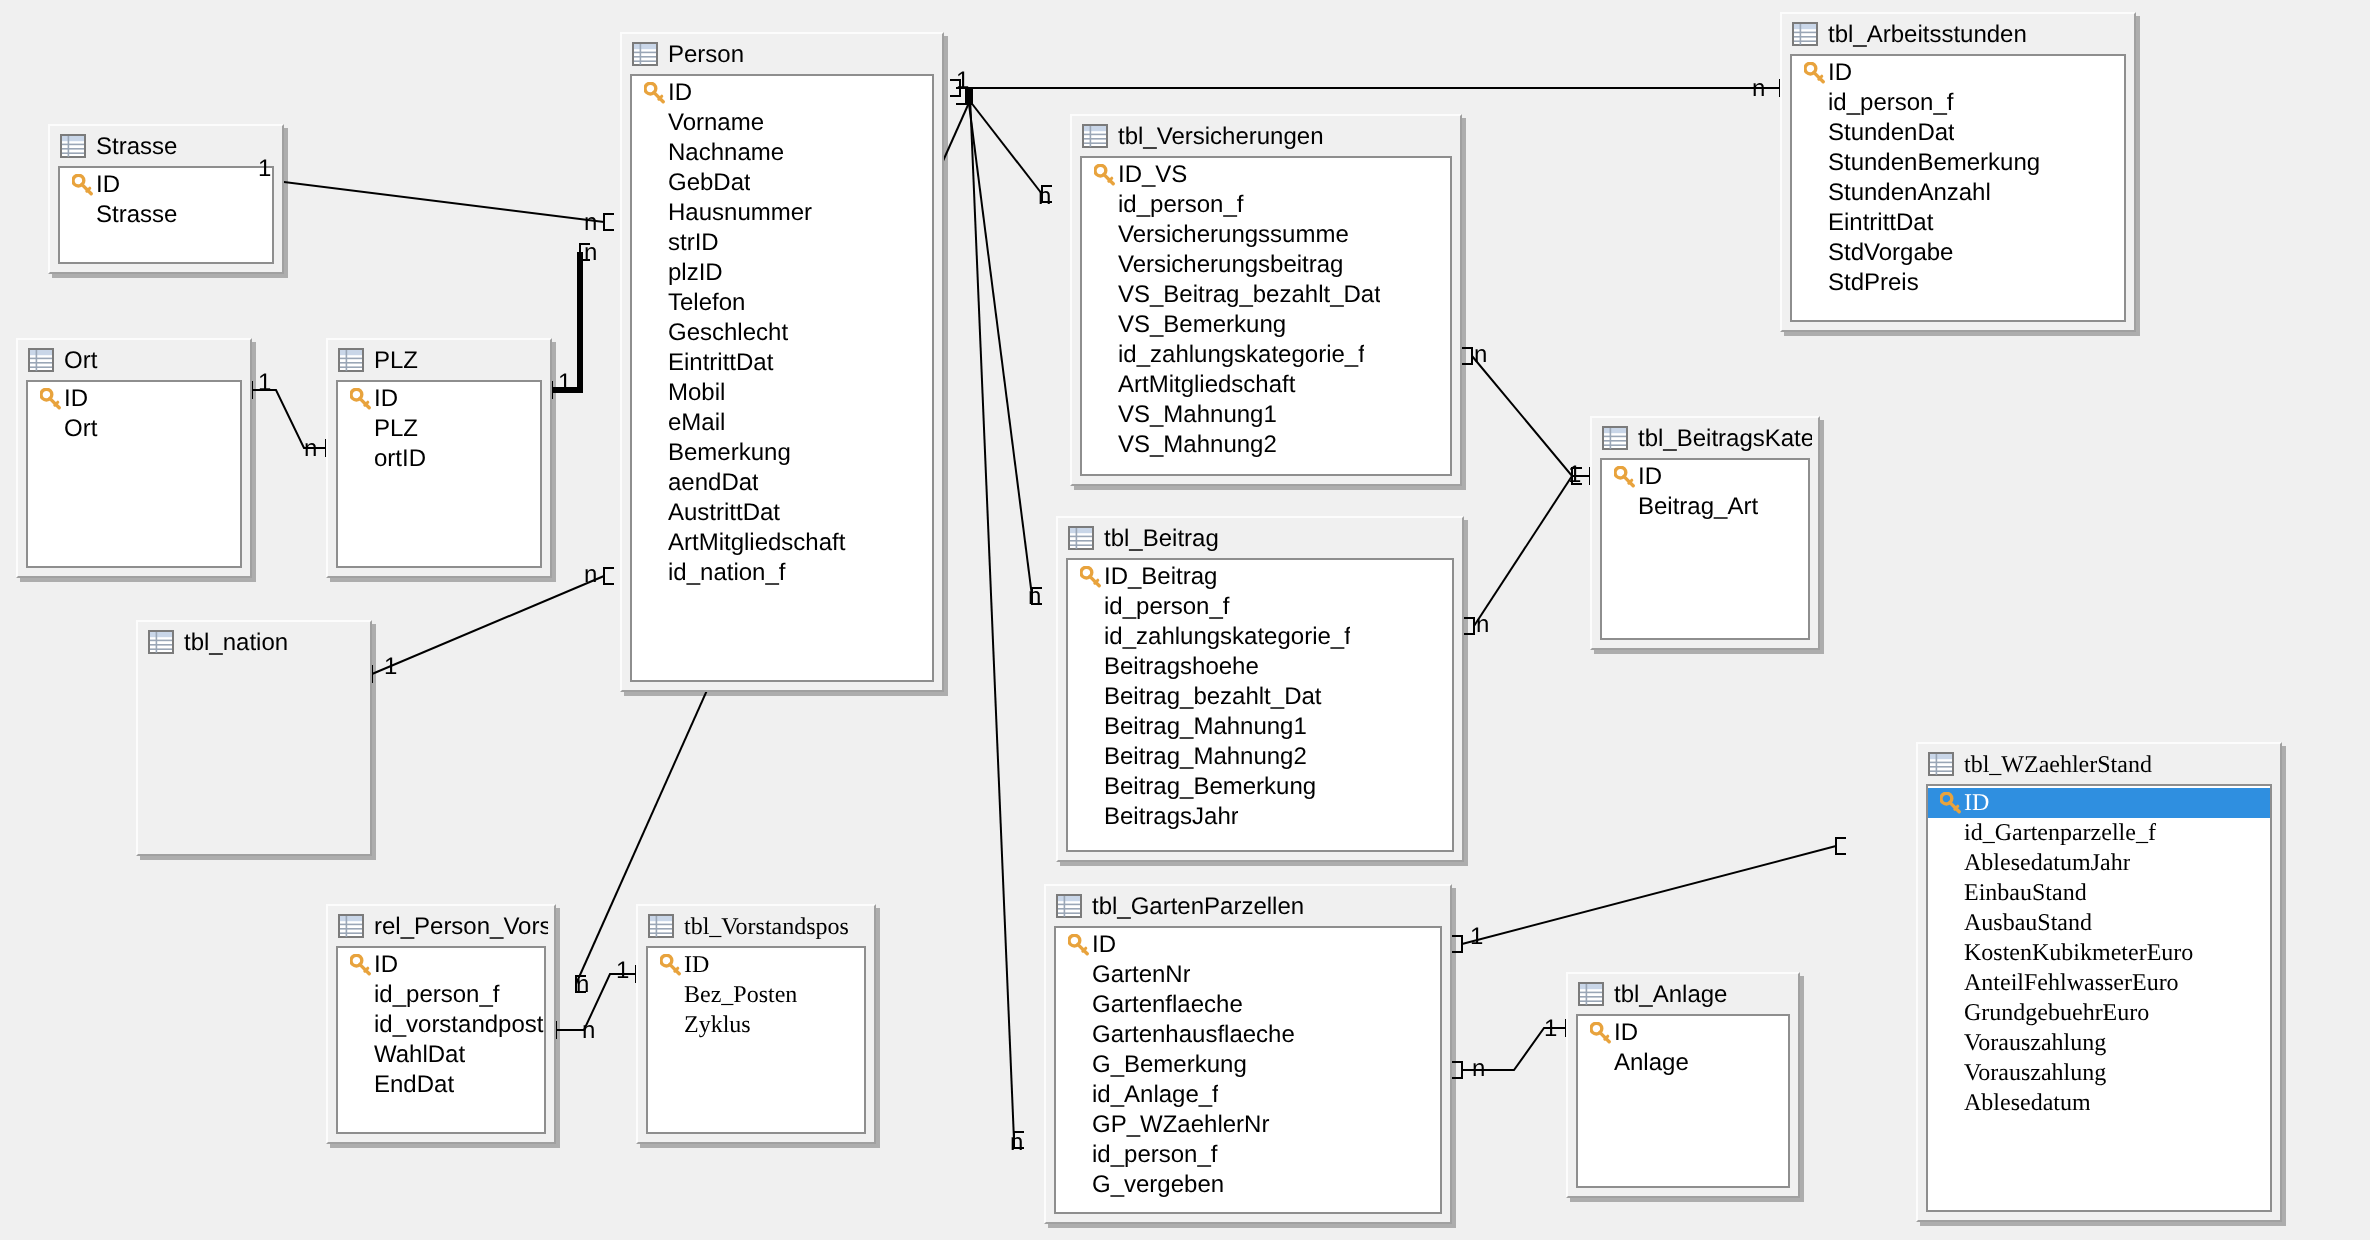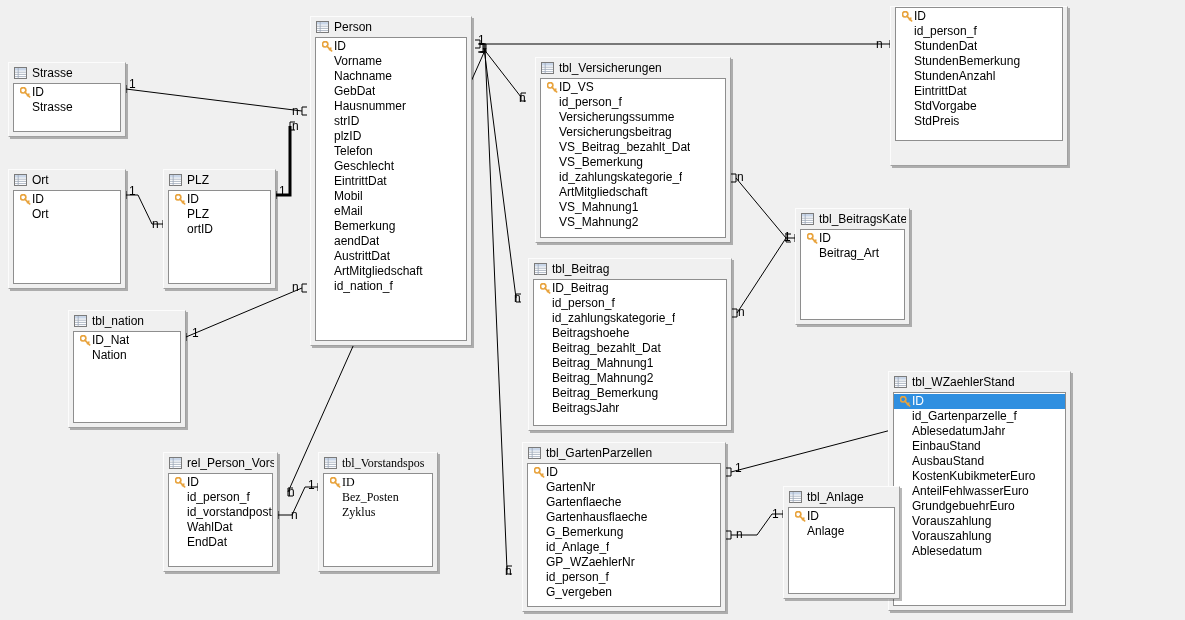--- a/index.html
+++ b/index.html
@@ -112,21 +112,21 @@
       <path d="M726,468 L731,468 L731,476 L726,476" fill="none" stroke="#000000" stroke-width="1"></path>
       <path d="M923,419 L918,419 L918,427 L923,427" fill="none" stroke="#000000" stroke-width="1"></path>
       <path d="M731,535 L757,535 L772,514 L783,514" fill="none" stroke="#000000" stroke-width="1"></path>
       <path d="M726,531 L731,531 L731,539 L726,539" fill="none" stroke="#000000" stroke-width="1"></path>
       <path d="M788,510 L783,510 L783,518 L788,518" fill="none" stroke="#000000" stroke-width="1"></path>
       <path d="M278,515 L292,515 L305,487 L318,487" fill="none" stroke="#000000" stroke-width="1"></path>
       <path d="M273,511 L278,511 L278,519 L273,519" fill="none" stroke="#000000" stroke-width="1"></path>
       <path d="M323,483 L318,483 L318,491 L323,491" fill="none" stroke="#000000" stroke-width="1"></path>
     </svg>
   <div id="tables-layer">
-      <div class="table-win" style="left: 8px; top: 62px; width: 118px; height: 75px;">
+      <div class="table-win" style="left: 24px; top: 62px; width: 118px; height: 75px;">
         <div class="tw-title">
           <span class="tw-icon"><svg width="13" height="12" viewBox="0 0 13 12">
               <rect x="0.5" y="0.5" width="12" height="11" fill="#ffffff" stroke="#7b7b7b"></rect>
               <rect x="1" y="1" width="11" height="2.6" fill="#c9d6e8"></rect>
               <line x1="1" y1="5.2" x2="12" y2="5.2" stroke="#9aa6b6" stroke-width="0.8"></line>
               <line x1="1" y1="7.4" x2="12" y2="7.4" stroke="#9aa6b6" stroke-width="0.8"></line>
               <line x1="1" y1="9.6" x2="12" y2="9.6" stroke="#9aa6b6" stroke-width="0.8"></line>
               <line x1="4.2" y1="1" x2="4.2" y2="11.4" stroke="#9aa6b6" stroke-width="0.8"></line>
             </svg></span>
           <span class="tw-title-text">Strasse</span>
@@ -292,20 +292,31 @@
             <span class="nokey"></span>
             <span class="fldname">VS_Mahnung1</span>
           </div>
           <div class="fld">
             <span class="nokey"></span>
             <span class="fldname">VS_Mahnung2</span>
           </div>
         </div>
       </div>
       <div class="table-win" style="left: 890px; top: 6px; width: 178px; height: 160px;">
+        <div class="tw-title">
+          <span class="tw-icon"><svg width="13" height="12" viewBox="0 0 13 12">
+              <rect x="0.5" y="0.5" width="12" height="11" fill="#ffffff" stroke="#7b7b7b"></rect>
+              <rect x="1" y="1" width="11" height="2.6" fill="#c9d6e8"></rect>
+              <line x1="1" y1="5.2" x2="12" y2="5.2" stroke="#9aa6b6" stroke-width="0.8"></line>
+              <line x1="1" y1="7.4" x2="12" y2="7.4" stroke="#9aa6b6" stroke-width="0.8"></line>
+              <line x1="1" y1="9.6" x2="12" y2="9.6" stroke="#9aa6b6" stroke-width="0.8"></line>
+              <line x1="4.2" y1="1" x2="4.2" y2="11.4" stroke="#9aa6b6" stroke-width="0.8"></line>
+            </svg></span>
+          <span class="tw-title-text">tbl_Arbeitsstunden</span>
+        </div>
         <div class="tw-body">
           <div class="fld">
             <span class="keywrap">
               <svg width="11" height="11" viewBox="0 0 11 11">
                 <circle cx="3.2" cy="3.3" r="2.7" fill="none" stroke="#e8a33d" stroke-width="1.7"></circle>
                 <path d="M4.9 5.2 L9.6 9.9" stroke="#e8a33d" stroke-width="1.7" stroke-linecap="round"></path>
                 <path d="M7.4 8.6 L8.9 7.1" stroke="#e8a33d" stroke-width="1.5" stroke-linecap="round"></path>
               </svg>
             </span>
             <span class="fldname">ID</span>
@@ -493,38 +504,22 @@
           <span class="tw-icon"><svg width="13" height="12" viewBox="0 0 13 12">
               <rect x="0.5" y="0.5" width="12" height="11" fill="#ffffff" stroke="#7b7b7b"></rect>
               <rect x="1" y="1" width="11" height="2.6" fill="#c9d6e8"></rect>
               <line x1="1" y1="5.2" x2="12" y2="5.2" stroke="#9aa6b6" stroke-width="0.8"></line>
               <line x1="1" y1="7.4" x2="12" y2="7.4" stroke="#9aa6b6" stroke-width="0.8"></line>
               <line x1="1" y1="9.6" x2="12" y2="9.6" stroke="#9aa6b6" stroke-width="0.8"></line>
               <line x1="4.2" y1="1" x2="4.2" y2="11.4" stroke="#9aa6b6" stroke-width="0.8"></line>
             </svg></span>
           <span class="tw-title-text">tbl_nation</span>
         </div>
-        <div class="tw-body">
-          <div class="fld">
-            <span class="keywrap">
-              <svg width="11" height="11" viewBox="0 0 11 11">
-                <circle cx="3.2" cy="3.3" r="2.7" fill="none" stroke="#e8a33d" stroke-width="1.7"></circle>
-                <path d="M4.9 5.2 L9.6 9.9" stroke="#e8a33d" stroke-width="1.7" stroke-linecap="round"></path>
-                <path d="M7.4 8.6 L8.9 7.1" stroke="#e8a33d" stroke-width="1.5" stroke-linecap="round"></path>
-              </svg>
-            </span>
-            <span class="fldname">ID_Nat</span>
-          </div>
-          <div class="fld">
-            <span class="nokey"></span>
-            <span class="fldname">Nation</span>
-          </div>
-        </div>
-      </div>
-      <div class="table-win" style="left: 888px; top: 371px; width: 183px; height: 240px;">
+      </div>
+      <div class="table-win" style="left: 958px; top: 371px; width: 183px; height: 240px; font-family: Liberation Serif, serif;">
         <div class="tw-title">
           <span class="tw-icon"><svg width="13" height="12" viewBox="0 0 13 12">
               <rect x="0.5" y="0.5" width="12" height="11" fill="#ffffff" stroke="#7b7b7b"></rect>
               <rect x="1" y="1" width="11" height="2.6" fill="#c9d6e8"></rect>
               <line x1="1" y1="5.2" x2="12" y2="5.2" stroke="#9aa6b6" stroke-width="0.8"></line>
               <line x1="1" y1="7.4" x2="12" y2="7.4" stroke="#9aa6b6" stroke-width="0.8"></line>
               <line x1="1" y1="9.6" x2="12" y2="9.6" stroke="#9aa6b6" stroke-width="0.8"></line>
               <line x1="4.2" y1="1" x2="4.2" y2="11.4" stroke="#9aa6b6" stroke-width="0.8"></line>
             </svg></span>
           <span class="tw-title-text">tbl_WZaehlerStand</span>

